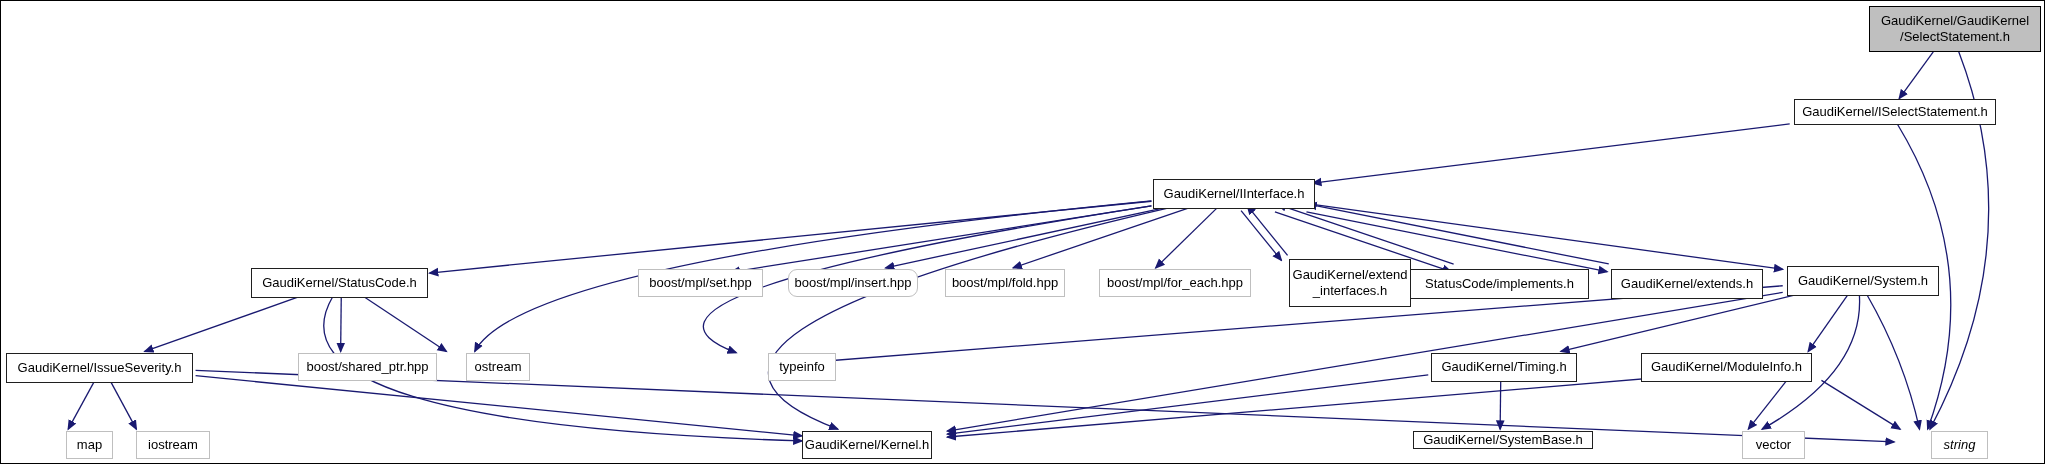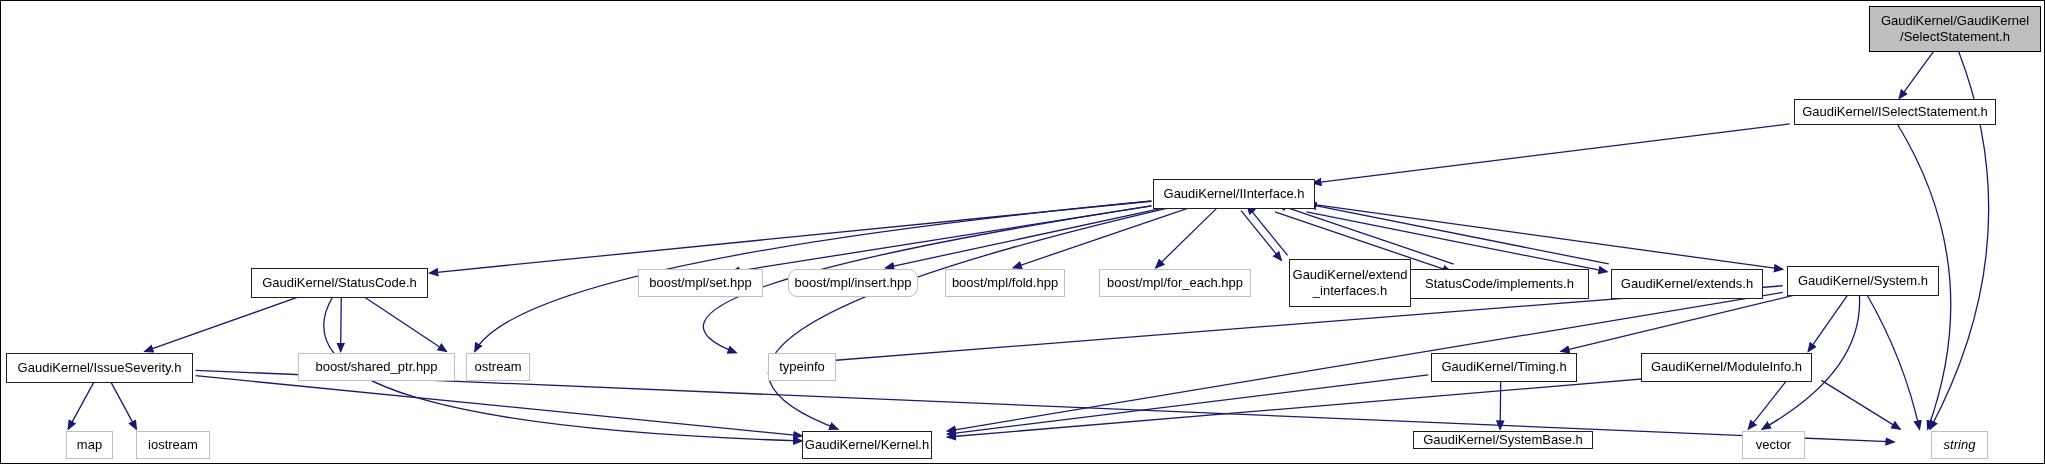--- a/index.html
+++ b/index.html
@@ -122,21 +122,21 @@
       </div>
       <div class="node internal" style="left: 1610px; top: 268px; width: 152px; height: 30px;">
         <span>GaudiKernel/extends.h</span>
       </div>
       <div class="node internal" style="left: 1786px; top: 265px; width: 152px; height: 30px;">
         <span>GaudiKernel/System.h</span>
       </div>
       <div class="node internal" style="left: 5px; top: 352px; width: 187px; height: 30px;">
         <span>GaudiKernel/IssueSeverity.h</span>
       </div>
-      <div class="node external" style="left: 265px; top: 352px; width: 157px; height: 28px;">
+      <div class="node external" style="left: 265px; top: 352px; width: 139px; height: 28px;">
         <span>boost/shared_ptr.hpp</span>
       </div>
       <div class="node external" style="left: 433px; top: 352px; width: 64px; height: 28px;">
         <span>ostream</span>
       </div>
       <div class="node external" style="left: 735px; top: 352px; width: 68px; height: 28px;">
         <span>typeinfo</span>
       </div>
       <div class="node internal" style="left: 1430px; top: 352px; width: 146px; height: 29px;">
         <span>GaudiKernel/Timing.h</span>

